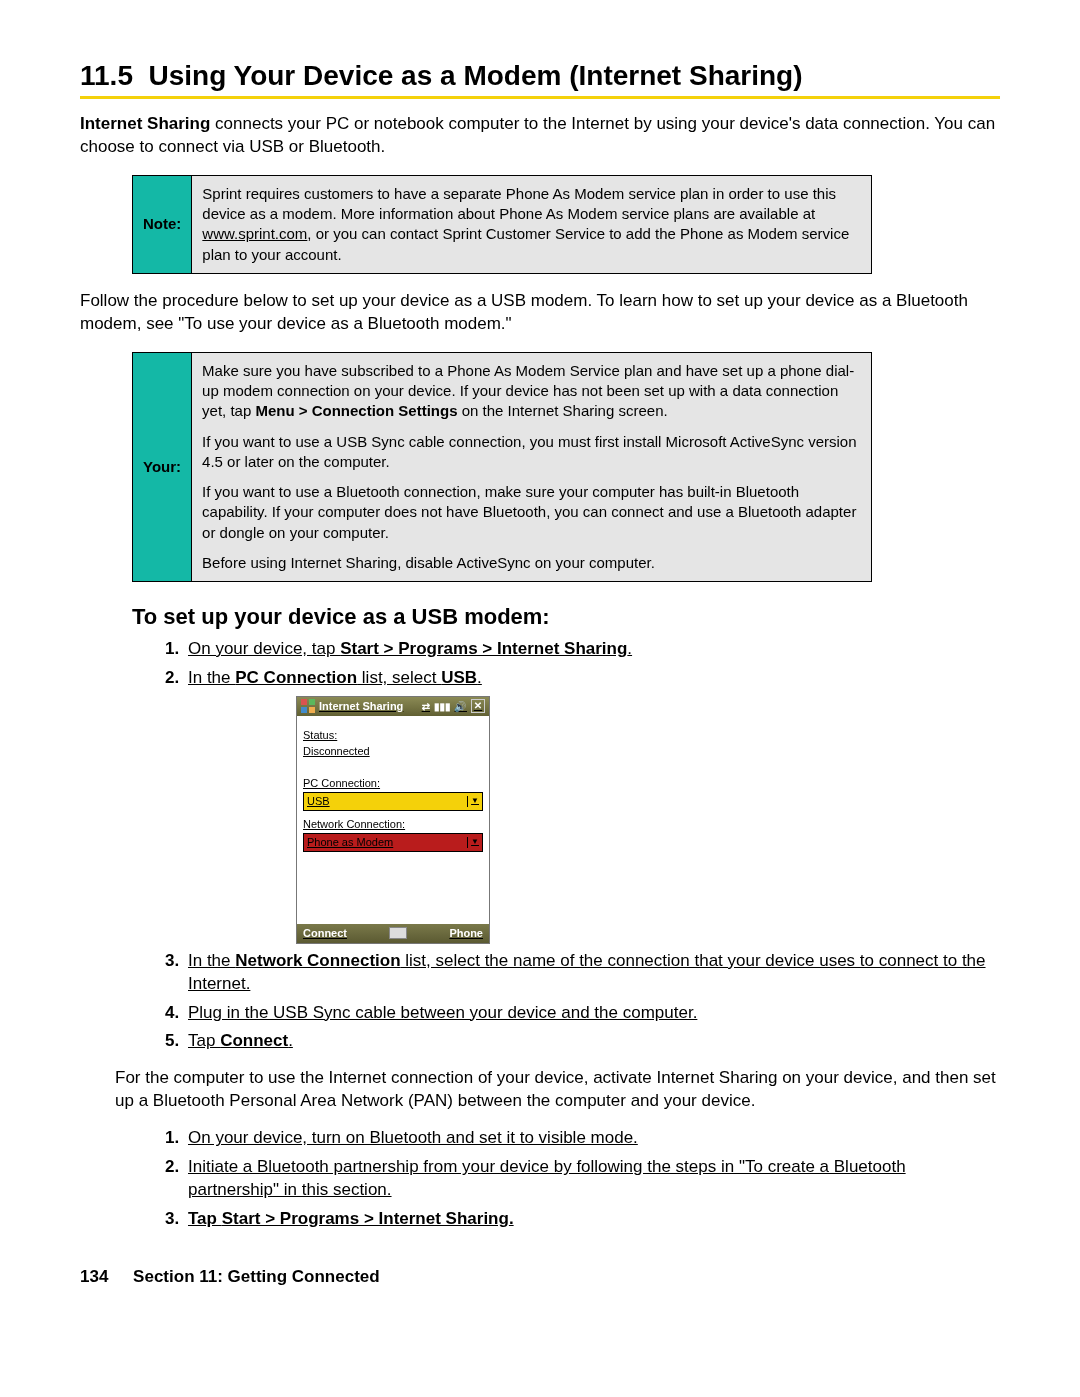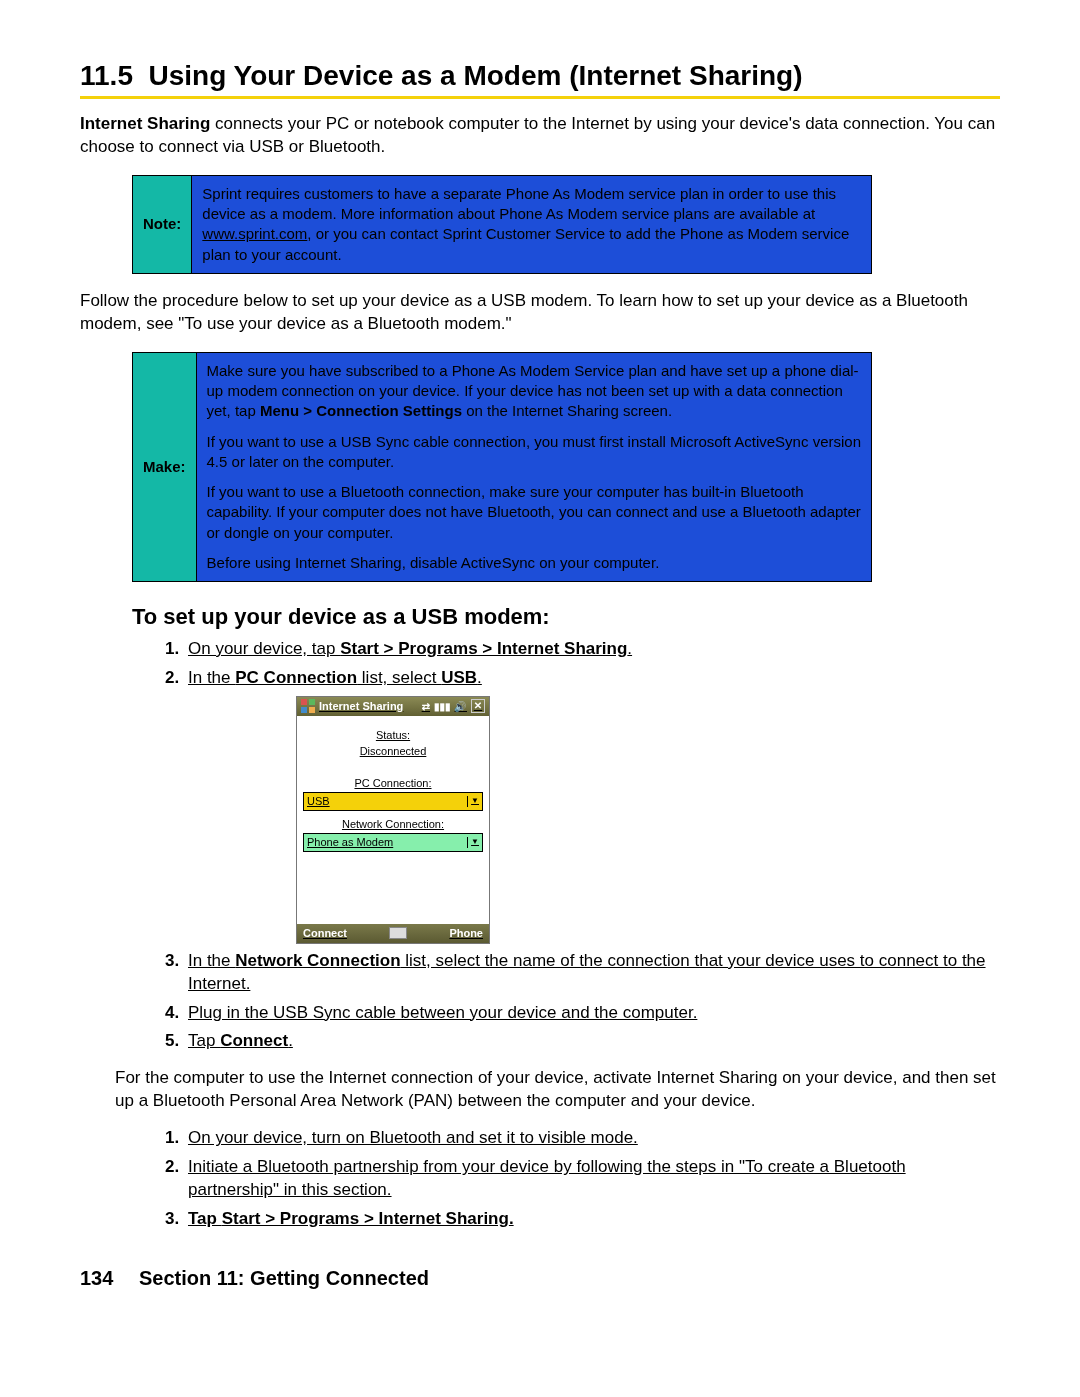--- a/index.html
+++ b/index.html
@@ -40,21 +40,21 @@
     padding: 8px 10px;
     vertical-align: middle;
   }
   .note-label {
     background: #14b8a6;
     font-weight: bold;
     text-align: center;
     white-space: nowrap;
     padding: 0 10px;
   }
-  .note-body { background: #1d4ed8; }
+  .note-body { background: #e5e5e5; }
   .note-body p { margin: 0 0 10px 0; }
   .note-body p:last-child { margin-bottom: 0; }
   .underline { text-decoration: underline; }
   
   .subhead {
     font-size: 22px;
     font-weight: bold;
     margin: 22px 0 8px 52px;
   }
   
@@ -96,30 +96,30 @@
       linear-gradient(#f0ad4e,#f0ad4e) 8px 8px/6px 6px no-repeat;
   }
   .titlebar-title { flex: 1; }
   .titlebar-icons { display: flex; gap: 4px; align-items: center; color: #fff; font-size: 10px; }
   .titlebar-icons .x {
     border: 1px solid #ccc;
     width: 12px; height: 12px;
     display: flex; align-items: center; justify-content: center;
     font-size: 10px; line-height: 1;
   }
-  .phone-body { padding: 6px 6px 2px 6px; min-height: 140px; text-align: center; }
+  .phone-body { padding: 6px 6px 2px 6px; min-height: 140px; }
   .phone-label { margin: 6px 0 1px 0; }
   .phone-value { margin: 0 0 2px 0; }
   .phone-select {
     border: 1px solid #000;
     padding: 1px 3px;
     display: flex;
     justify-content: space-between;
     align-items: center;
-    background: #86efac;
+    background: #b91c1c;
   }
   .phone-select.hilite { background: #f4d10a; }
   .sel-arrow {
     border-left: 1px solid #000;
     padding-left: 3px;
     font-size: 8px;
   }
   .phone-softbar {
     background: linear-gradient(#7a794a, #5b5a32);
     color: #fff;
@@ -131,21 +131,21 @@
     align-items: center;
   }
   .kbd-icon {
     width: 16px; height: 10px;
     background: #ddd;
     border: 1px solid #888;
   }
   
   .footer {
     margin-top: 36px;
-    font-size: 20px;
+    font-size: 17px;
   }
   .footer .pnum { font-weight: bold; margin-right: 20px; }
   .footer .sect { font-weight: bold; }
 </style>
 </head>
 <body>
 
 <div class="page">
 
   <h2 class="section-title">
@@ -166,21 +166,21 @@
       </td>
     </tr>
   </tbody>
     </table>
 
   <p class="body">Follow the procedure below to set up your device as a USB modem. To learn how to set up your device as a Bluetooth modem, see "To use your device as a Bluetooth modem."</p>
 
   <table class="note-table" style="width:740px;">
     <tbody>
         <tr>
-      <td class="note-label">Make:</td>
+      <td class="note-label">Your:</td>
       <td class="note-body">
         <p>
           <span>Make sure you have subscribed to a Phone As Modem Service plan and have set up a phone dial-up modem connection on your device. If your device has not been set up with a data connection yet, tap </span><strong>Menu &gt; Connection Settings</strong><span> on the Internet Sharing screen.</span>
         </p>
         <p>If you want to use a USB Sync cable connection, you must first install Microsoft ActiveSync version 4.5 or later on the computer.</p>
         <p>If you want to use a Bluetooth connection, make sure your computer has built-in Bluetooth capability. If your computer does not have Bluetooth, you can connect and use a Bluetooth adapter or dongle on your computer.</p>
         <p>Before using Internet Sharing, disable ActiveSync on your computer.</p>
       </td>
     </tr>
   </tbody>

